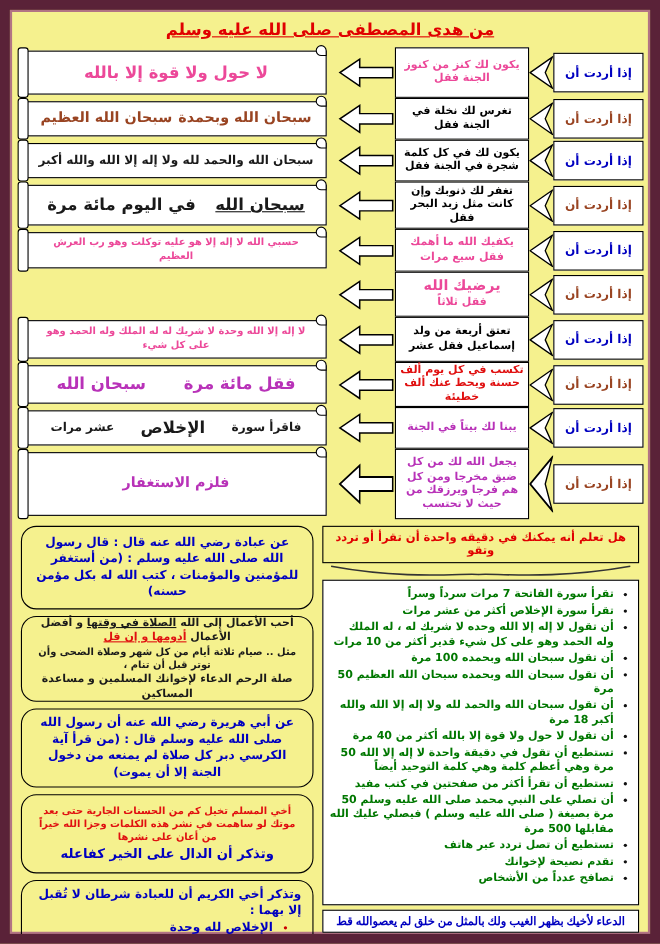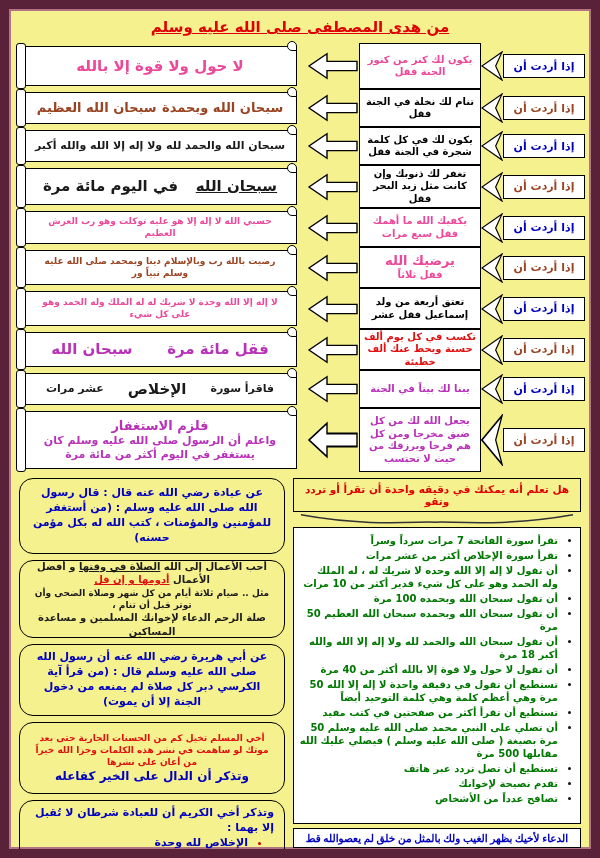--- a/index.html
+++ b/index.html
@@ -25,21 +25,21 @@
   .trow:nth-child(3){height:38px}
   .trow:nth-child(4){height:43px}
   .trow:nth-child(5){height:39px}
   .trow:nth-child(6){height:41px}
   .trow:nth-child(7){height:41px}
   .trow:nth-child(8){height:41px}
   .trow:nth-child(9){height:38px}
   .trow:nth-child(10){height:64px}
   .wish { display:flex; align-items:center; width:104px; flex:0 0 104px; }
   .wish-box {
-    background:#fff; border:1px solid #000; height:24px; flex:1;
+    background:#fff; border:1px solid #000; height:36px; flex:1;
     display:flex; align-items:center; justify-content:center;
     font-size:11px; font-weight:bold; margin-left:0;
   }
   .trow:nth-child(odd)  .wish-box { color:#0000c0; }
   .trow:nth-child(even) .wish-box { color:#994422; }
   .wish-arrow { width:22px; height:30px; flex:0 0 22px; }
   .trow:nth-child(10) .wish-arrow { height:52px; }
   .mid {
     flex:0 0 122px; background:#fff; border:1px solid #000; margin:0;
     display:flex; flex-direction:column; align-items:center; justify-content:center;
@@ -141,21 +141,21 @@
     </div>
 
     <div class="trow">
       <div class="wish">
         <div class="wish-box">إذا أردت أن</div>
         <svg class="wish-arrow" viewBox="0 0 24 32" preserveAspectRatio="none">
             <polygon points="23,1 1,16 23,31 16,16" fill="#fff" stroke="#000" stroke-width="1.3"></polygon>
           </svg>
       </div>
       <div class="mid">
-          <span>تنام لك نخلة في الجنة  فقل</span>
+          <span>تغرس لك نخلة في الجنة  فقل</span>
         </div>
       <svg class="big-arrow" viewBox="0 0 52 34" preserveAspectRatio="none">
           <polygon points="50,12 20,12 20,4 2,17 20,30 20,22 50,22" fill="#fff" stroke="#000" stroke-width="1.4"></polygon>
         </svg>
       <div class="scroll c-maroon fs13">
         <span class="spread">
             <span>سبحان الله وبحمدة</span>
             <span>سبحان الله العظيم</span>
           </span>
       </div>
@@ -225,23 +225,20 @@
             <polygon points="23,1 1,16 23,31 16,16" fill="#fff" stroke="#000" stroke-width="1.3"></polygon>
           </svg>
       </div>
       <div class="mid c-blue">
         <span class="fs13">يرضيك الله</span>
         <span>فقل ثلاثاً</span>
       </div>
       <svg class="big-arrow" viewBox="0 0 52 34" preserveAspectRatio="none">
           <polygon points="50,12 20,12 20,4 2,17 20,30 20,22 50,22" fill="#fff" stroke="#000" stroke-width="1.4"></polygon>
         </svg>
-      <div class="scroll c-maroon fs9">
-          <span>رضيت بالله رب وبالإسلام دينا وبمحمد صلى الله عليه وسلم نبياً ور</span>
-        </div>
     </div>
 
     <div class="trow">
       <div class="wish">
         <div class="wish-box">إذا أردت أن</div>
         <svg class="wish-arrow" viewBox="0 0 24 32" preserveAspectRatio="none">
             <polygon points="23,1 1,16 23,31 16,16" fill="#fff" stroke="#000" stroke-width="1.3"></polygon>
           </svg>
       </div>
       <div class="mid">
@@ -307,21 +304,20 @@
       </div>
       <div class="mid c-magenta">
           <span>يجعل الله لك من كل ضيق مخرجا ومن كل هم فرجا ويرزقك من حيث لا تحتسب</span>
         </div>
       <svg class="big-arrow" viewBox="0 0 52 34" preserveAspectRatio="none">
           <polygon points="50,12 20,12 20,4 2,17 20,30 20,22 50,22" fill="#fff" stroke="#000" stroke-width="1.4"></polygon>
         </svg>
       <div class="scroll c-magenta fs11">
         <span style="display:block">
           <span class="fs13" style="display:block">فلزم الاستغفار</span>
-          <span>واعلم أن الرسول صلى الله عليه وسلم كان يستغفر في اليوم أكثر من مائة مرة</span>
         </span>
       </div>
     </div>
 
   </div>
 
   <div class="bottom">
 
     <div class="col-right">
       <div class="know-header">هل تعلم أنه يمكنك في دقيقه واحدة أن تقرأ أو تردد وتقو</div>

